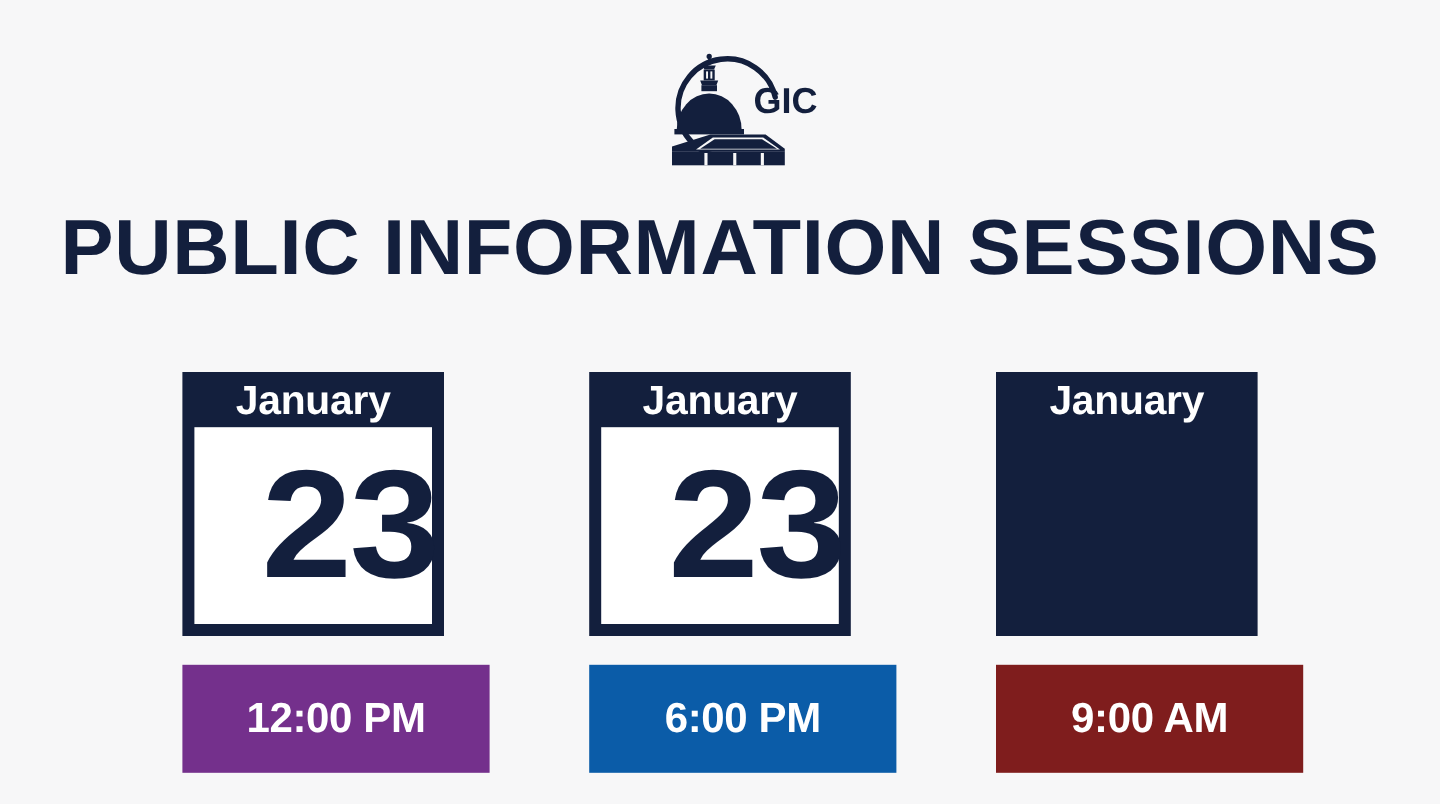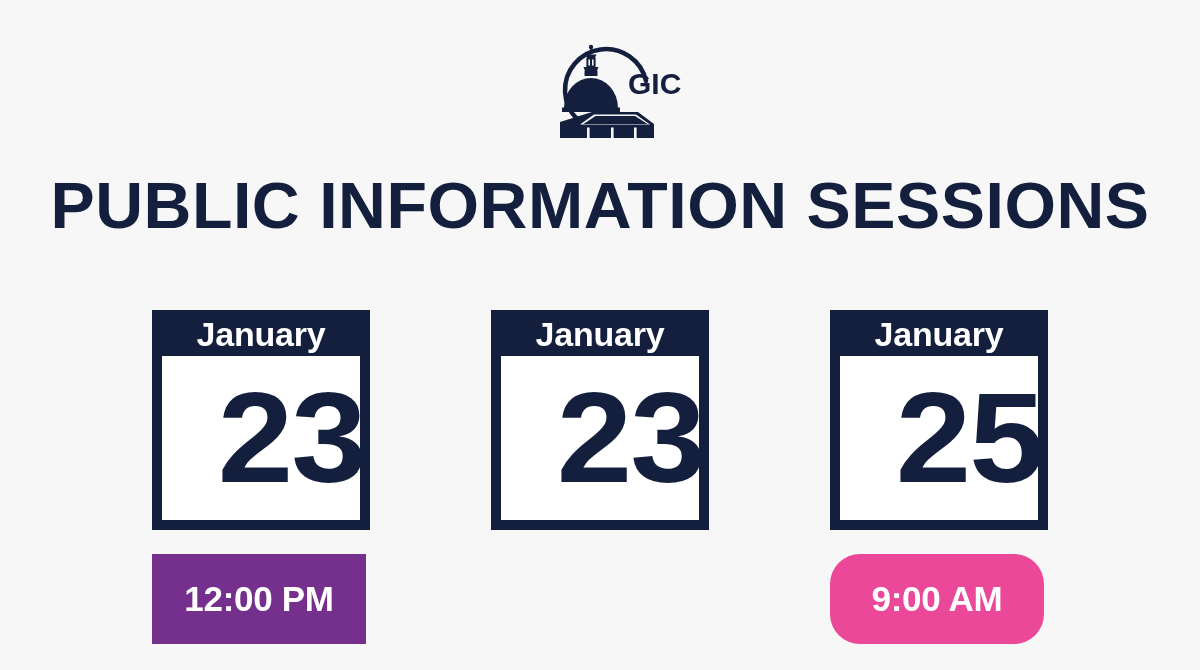--- a/index.html
+++ b/index.html
@@ -104,21 +104,21 @@
     font-family: "Liberation Sans", sans-serif;
     font-weight: bold;
     font-size: 128px;
     line-height: 128px;
     letter-spacing: -2px;
     transform: scaleX(1.06);
   }
 
   
   .time-band {
-    width: 214px;
+    width: 256px;
     height: 90px;
     margin-top: 24px;
     display: flex;
     align-items: center;
     justify-content: center;
   }
   .time-text {
     color: #ffffff;
     font-family: "Liberation Sans", sans-serif;
     font-weight: bold;
@@ -182,28 +182,28 @@
       </div>
     </div>
 
     <div class="card">
       <div class="calendar">
         <div class="cal-month">January</div>
         <div class="cal-body">
           <div class="cal-day">23</div>
         </div>
       </div>
+      <div class="time-band" style="background: rgb(11, 92, 168);">
+        <div class="time-text">6:00 PM</div>
+      </div>
     </div>
 
     <div class="card">
       <div class="calendar">
         <div class="cal-month">January</div>
-        <div class="cal-body">
-          <div class="cal-day">25</div>
-        </div>
-      </div>
-      <div class="time-band" style="background: #ec4899; border-radius: 30px;">
+      </div>
+      <div class="time-band" style="background: #7f1d1d;">
         <div class="time-text">9:00 AM</div>
       </div>
     </div>
 
   </div>
 </div>
 
 </body></html>

